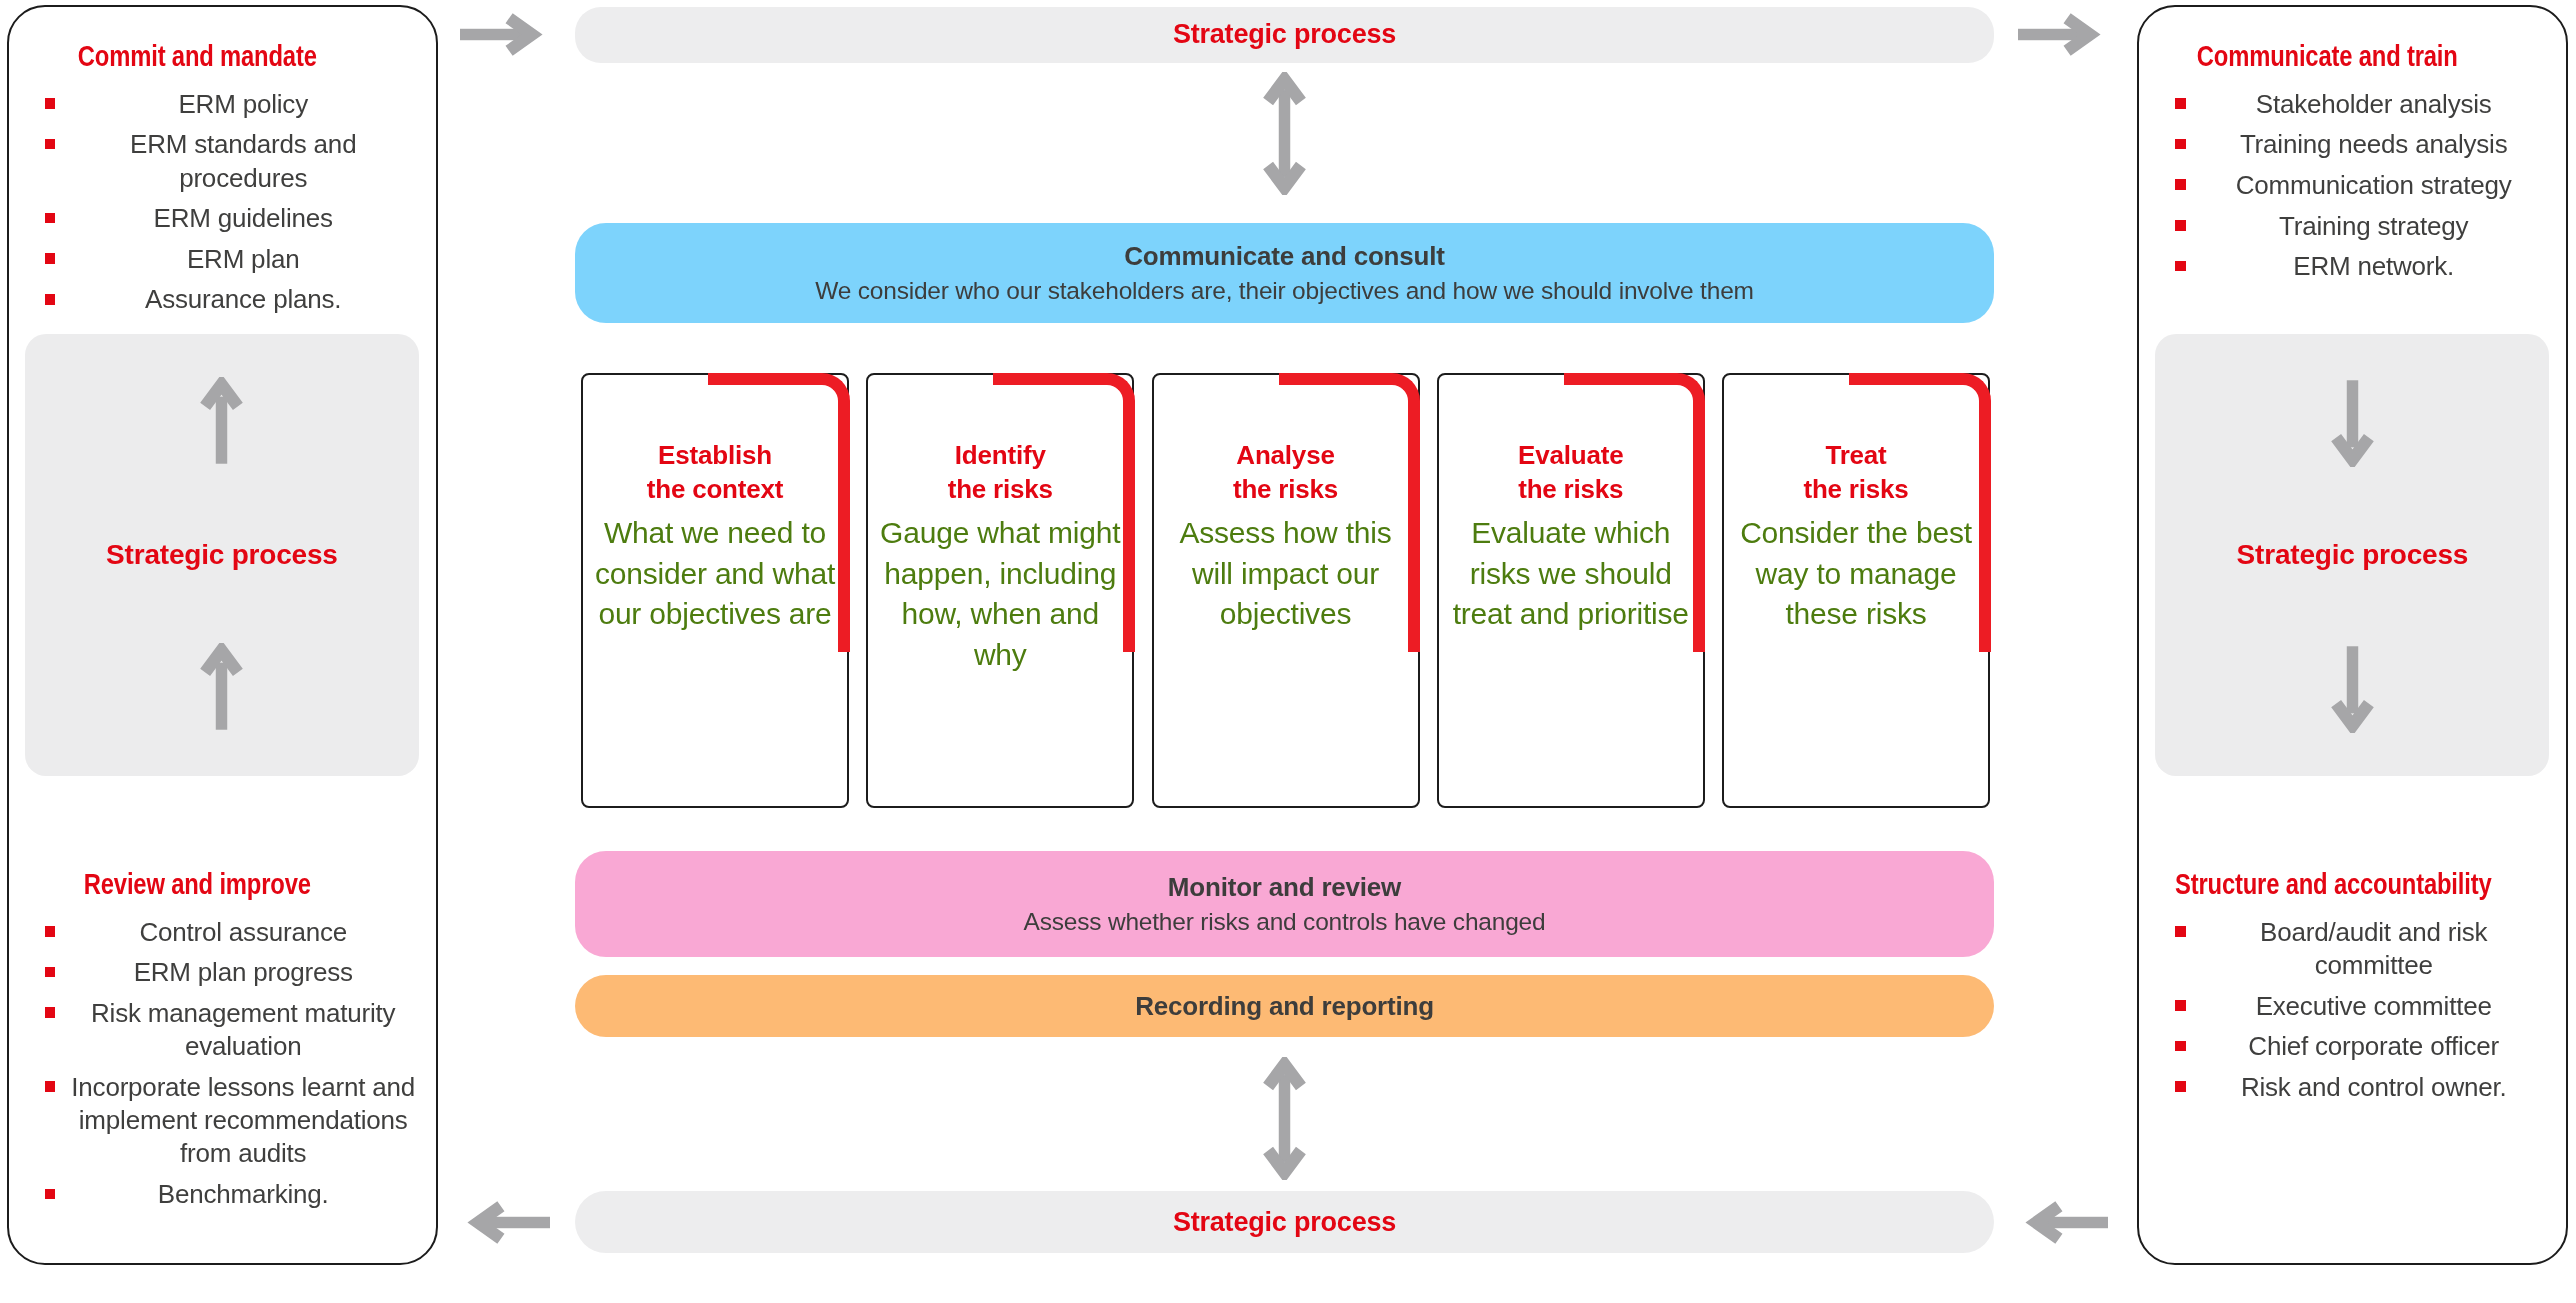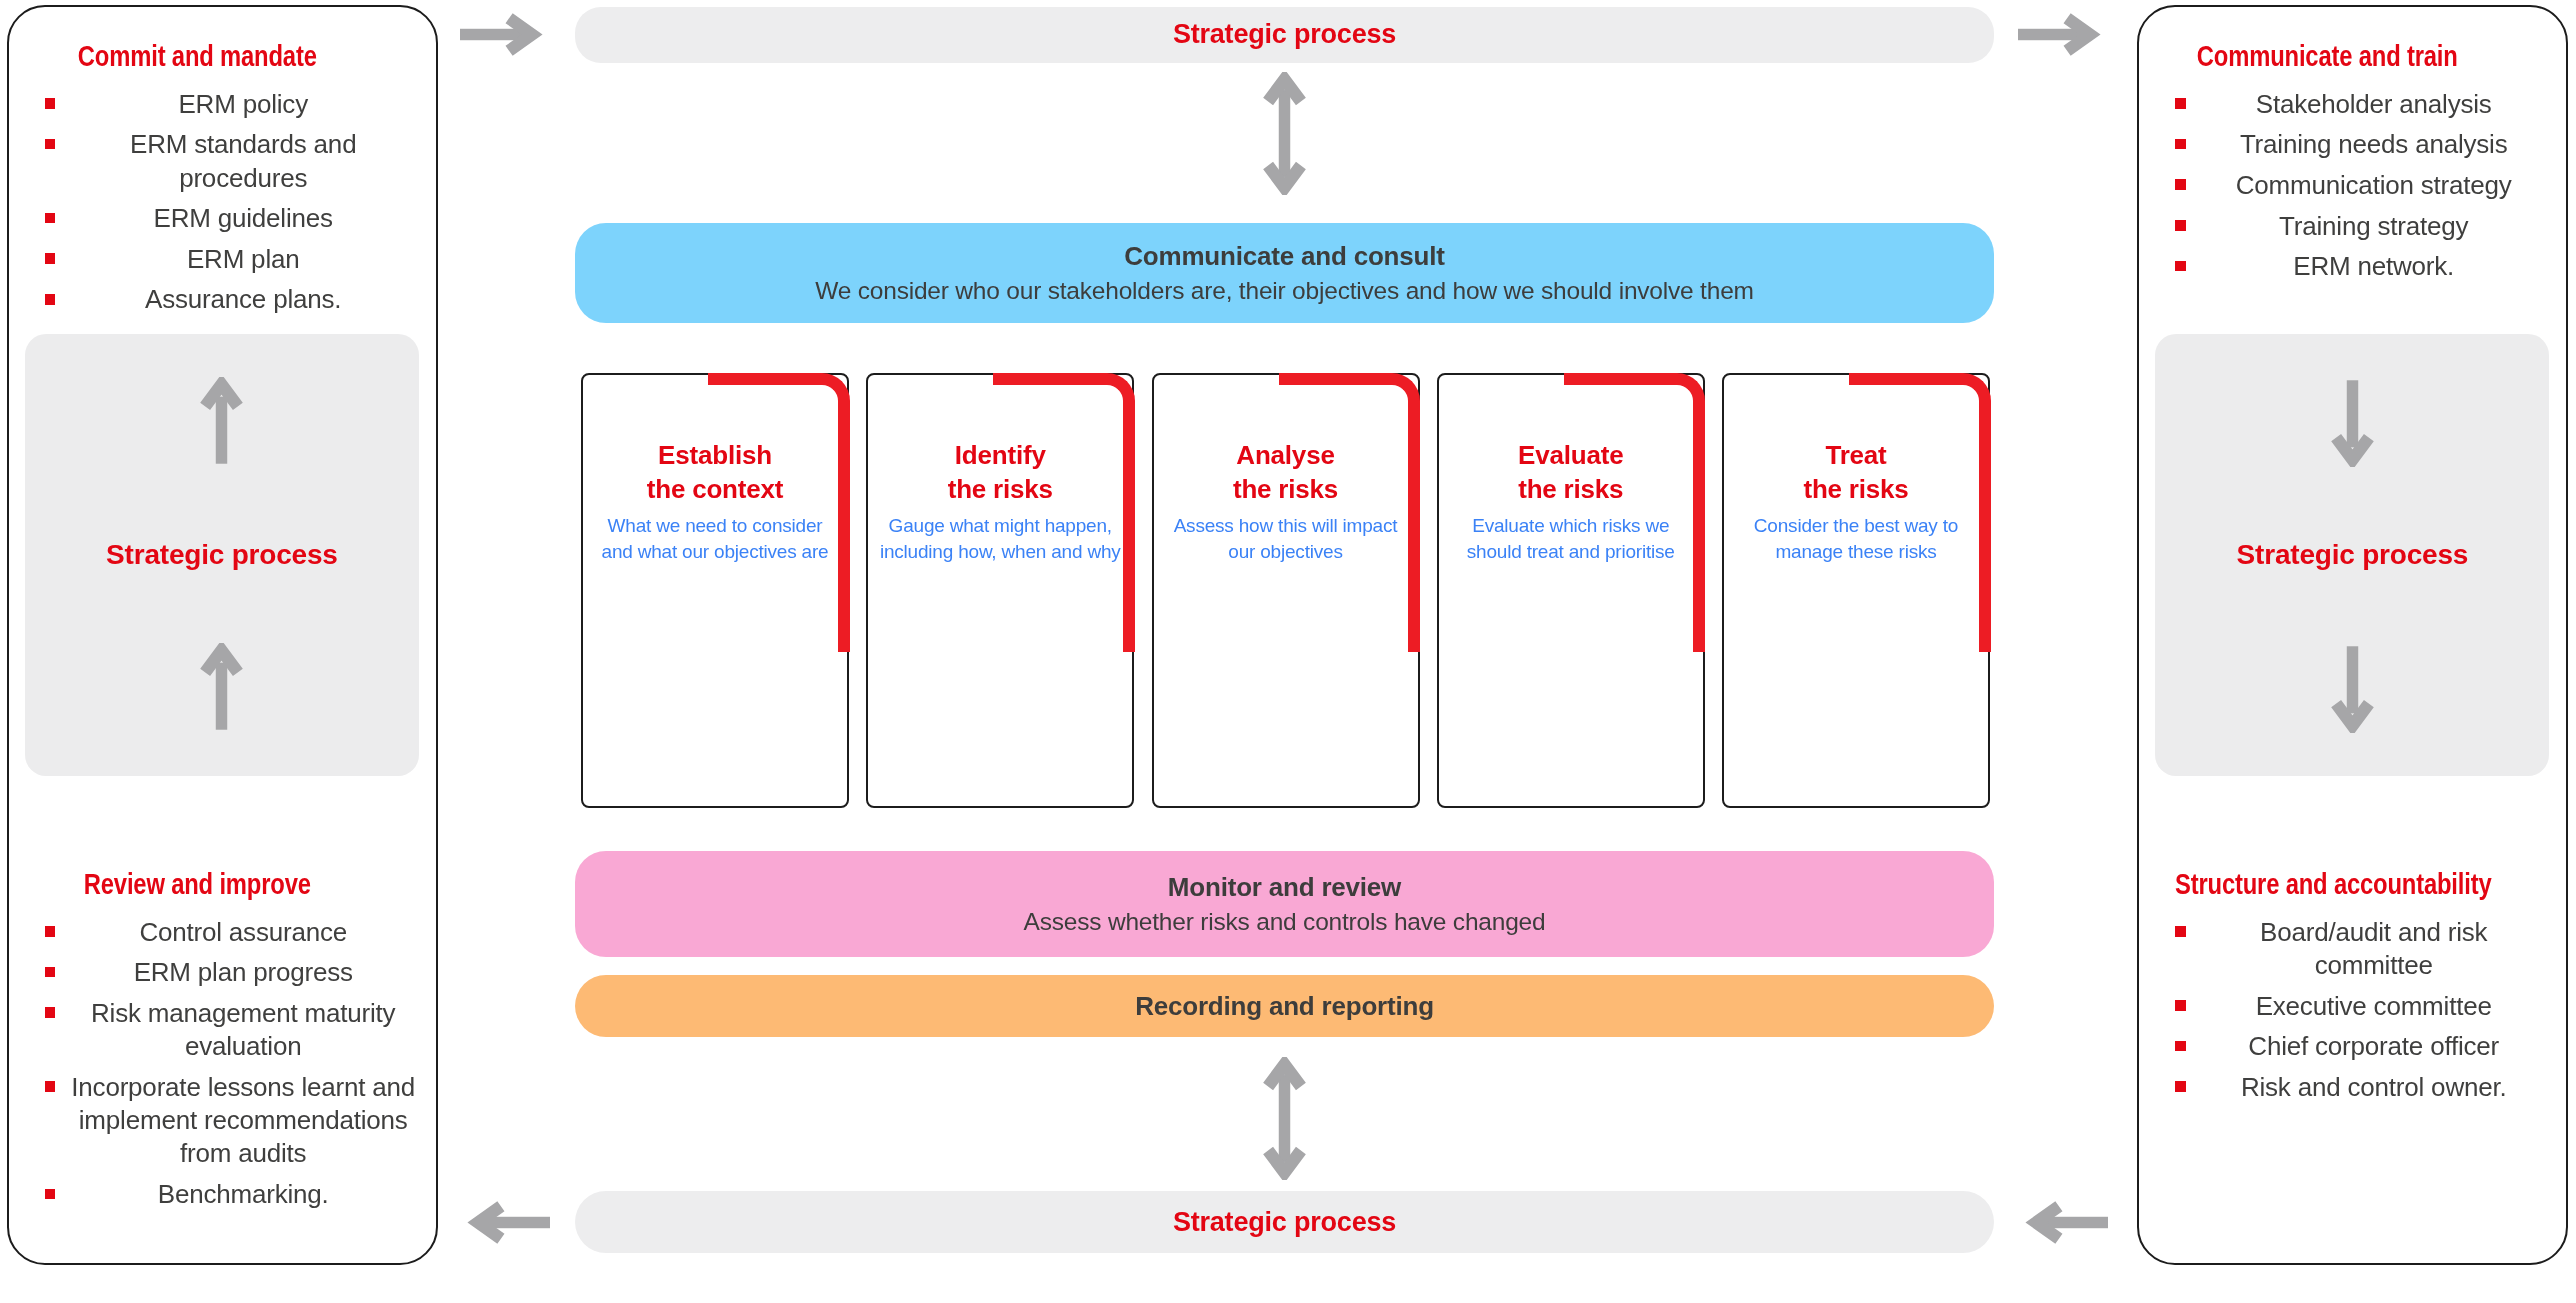--- a/index.html
+++ b/index.html
@@ -41,21 +41,21 @@
 
   
   .cards{position:absolute;left:581px;top:373px;width:1409px;height:435px;
          display:flex;justify-content:space-between;}
   .card{position:relative;width:268px;height:435px;border:2.5px solid #1c1c1c;border-radius:8px;
         background:#fff;box-sizing:border-box;text-align:center;padding-top:64px;}
   .accent{position:absolute;top:-2.5px;right:-2.5px;width:49%;height:62%;
           border-top:12.3px solid #ed1c24;border-right:12.3px solid #ed1c24;
           border-top-right-radius:28px;pointer-events:none;}
   .card-title{font-size:26px;font-weight:700;color:#e30613;line-height:1.3;margin:0 6.5px;}
-  .card-body{font-size:19px;color:#3b82f6;line-height:1.35;margin:6.5px 11.5px 0;}
+  .card-body{font-size:30px;color:#4d7c0f;line-height:1.35;margin:6.5px 11.5px 0;}
 
   .arrow{position:absolute;}
   .source{position:absolute;left:8.2px;top:1273px;font-size:24.5px;font-style:italic;color:#6d6d6d;margin-top:28px;}
 </style>
 </head>
 <body>
 
 <div class="page">
 
   <div class="panel" id="left-panel">

